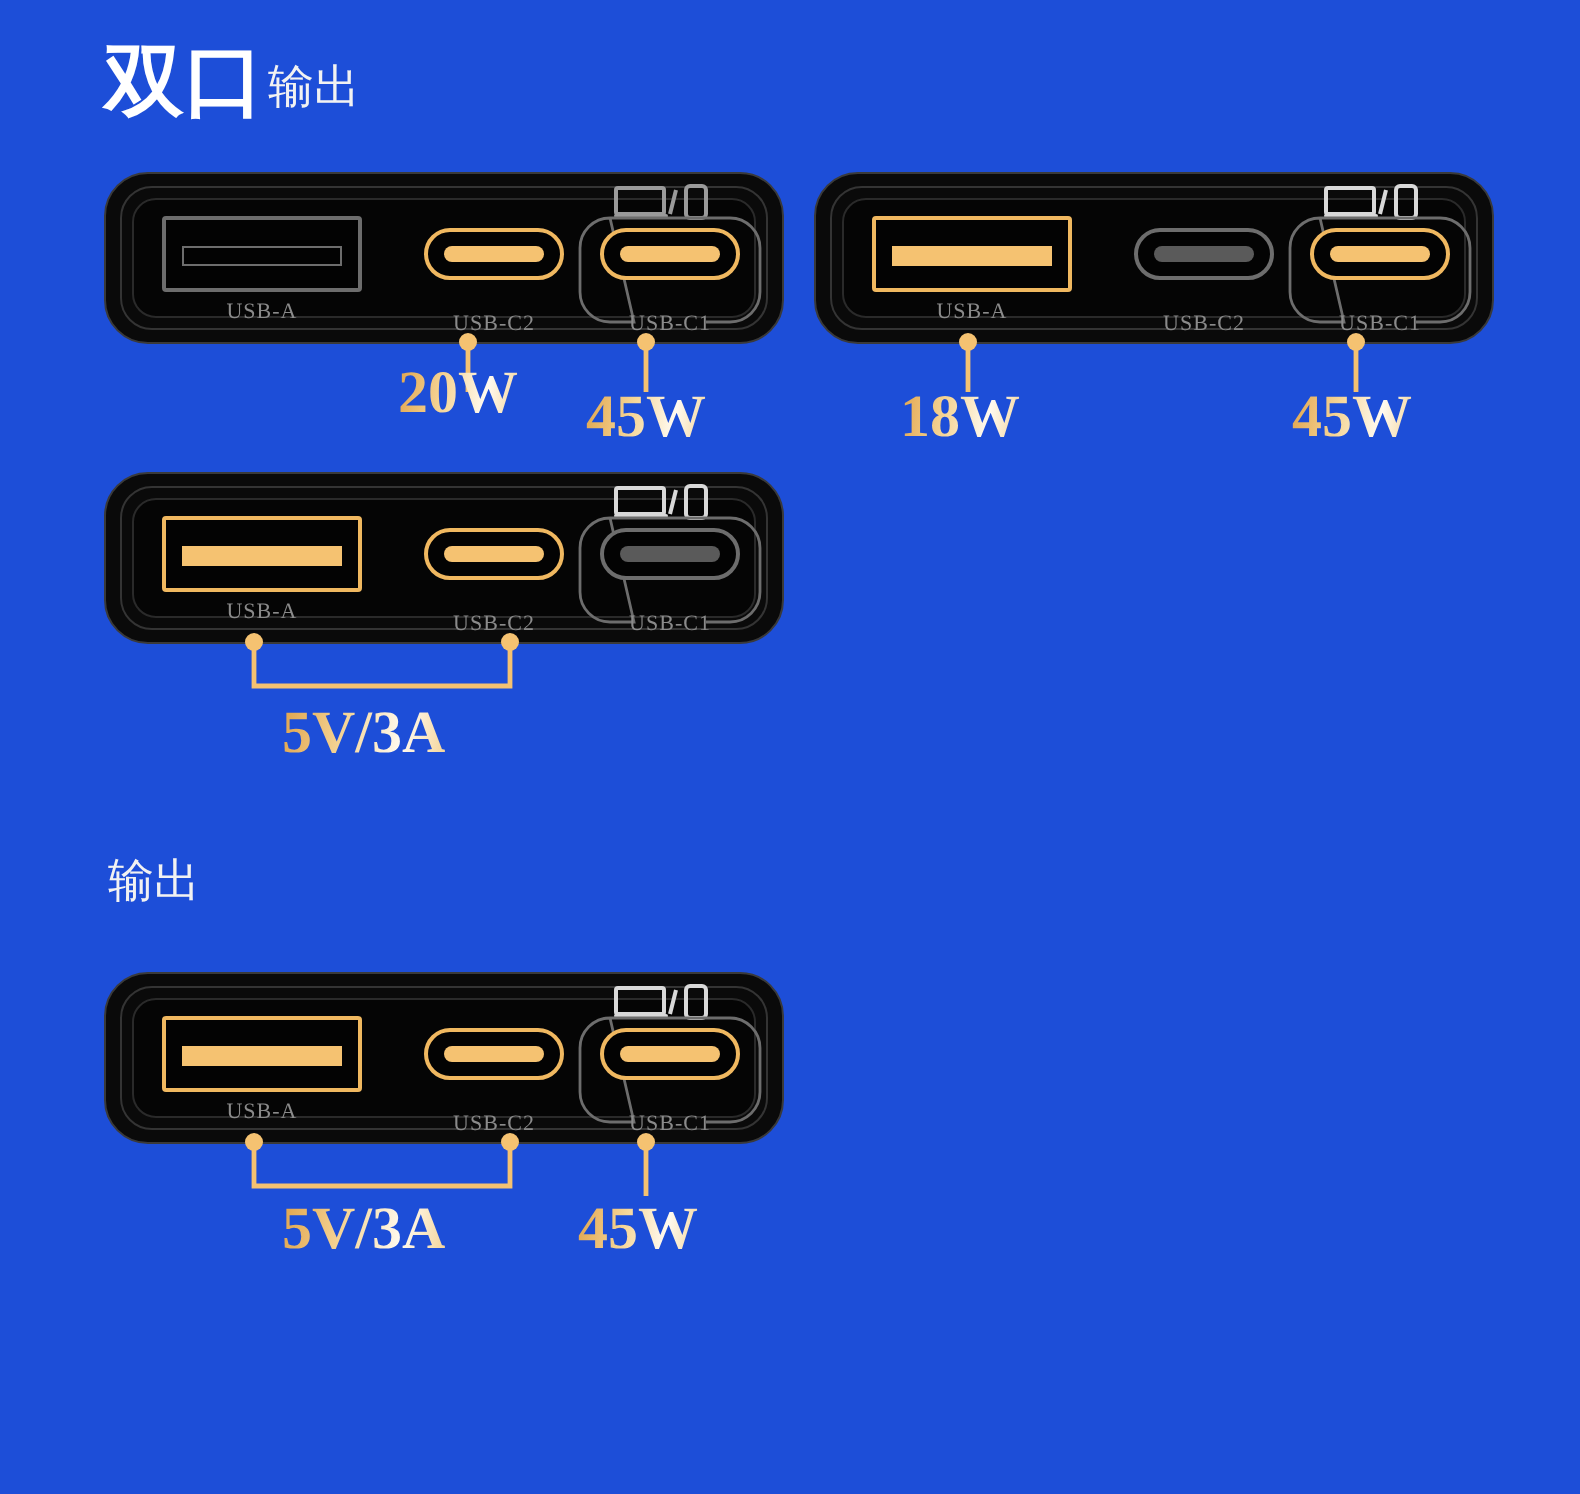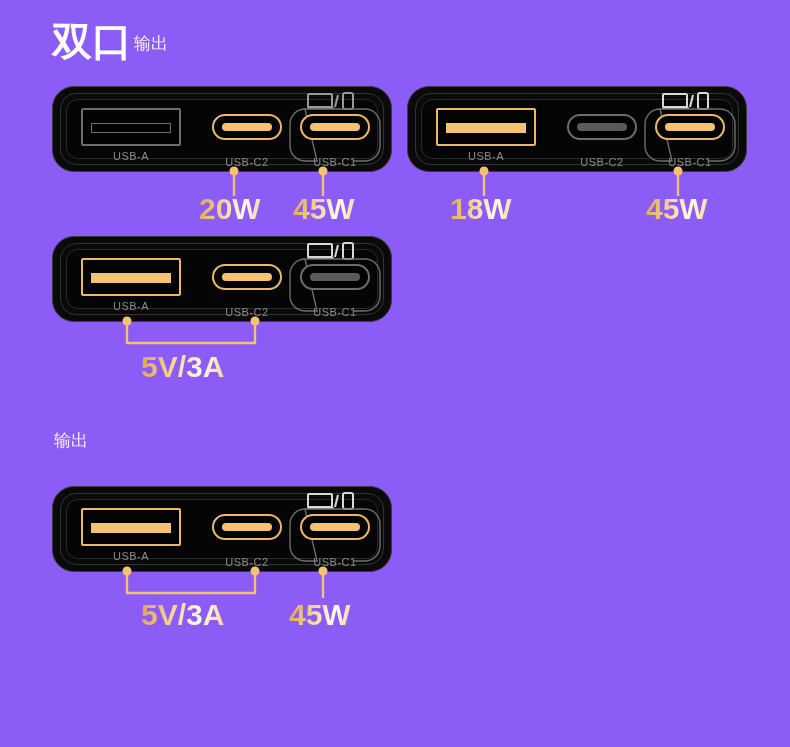--- a/index.html
+++ b/index.html
@@ -2,39 +2,39 @@
 <html><head>
 <meta charset="utf-8">
 <style>
   * { margin:0; padding:0; box-sizing:border-box; }
   html,body{
     width:790px; height:747px;
     background:#060606;
     font-family:"Liberation Sans","DejaVu Sans",sans-serif;
     overflow:hidden;
   }
-  .page{ position:relative; width:790px; height:747px; background:#8b5cf6; }
+  .page{ position:relative; width:790px; height:747px; background:#1d4ed8;font-family:Liberation Serif, serif; }
 
   
   .section-head{
     position:absolute;
     display:flex;
     align-items:flex-end;
     color:#ffffff;
     white-space:nowrap;
   }
   .section-head .big{
     font-size:40px;
     font-weight:bold;
     line-height:42px;
     letter-spacing:0px;
     color:#ffffff;
   }
   .section-head .small{
-    font-size:17px;
+    font-size:23px;
     font-weight:400;
     line-height:30px;
     padding-left:2px;
     padding-bottom:3px;
     color:#f2f2f2;
   }
 
   
   .panel{
     position:absolute;
@@ -206,21 +206,21 @@
       </div>
     </div>
   </div>
 
   <div class="callout" style="left:228px; top:166px;">
     <svg width="12" height="30" viewBox="0 0 12 30">
       <line x1="6" y1="6" x2="6" y2="30" stroke="#f5c271" stroke-width="2.4"></line>
       <circle cx="6" cy="5" r="4.5" fill="#f5c271"></circle>
     </svg>
   </div>
-  <div class="pwr" style="left:199px; top:192px;">20W</div>
+  <div class="pwr" style="left:199px; top:180px;">20W</div>
 
   <div class="callout" style="left:317px; top:166px;">
     <svg width="12" height="30" viewBox="0 0 12 30">
       <line x1="6" y1="6" x2="6" y2="30" stroke="#f5c271" stroke-width="2.4"></line>
       <circle cx="6" cy="5" r="4.5" fill="#f5c271"></circle>
     </svg>
   </div>
   <div class="pwr" style="left:293px; top:192px;">45W</div>
 
   <div class="panel" style="left:407px; top:86px;">

